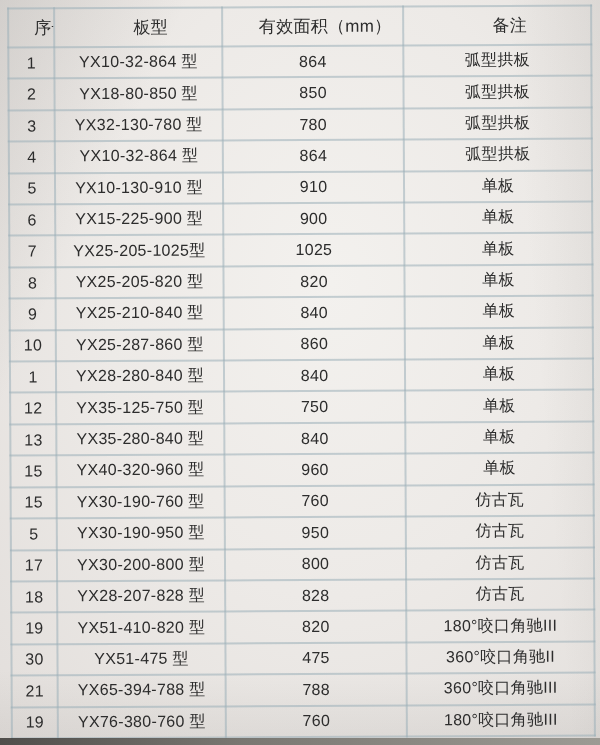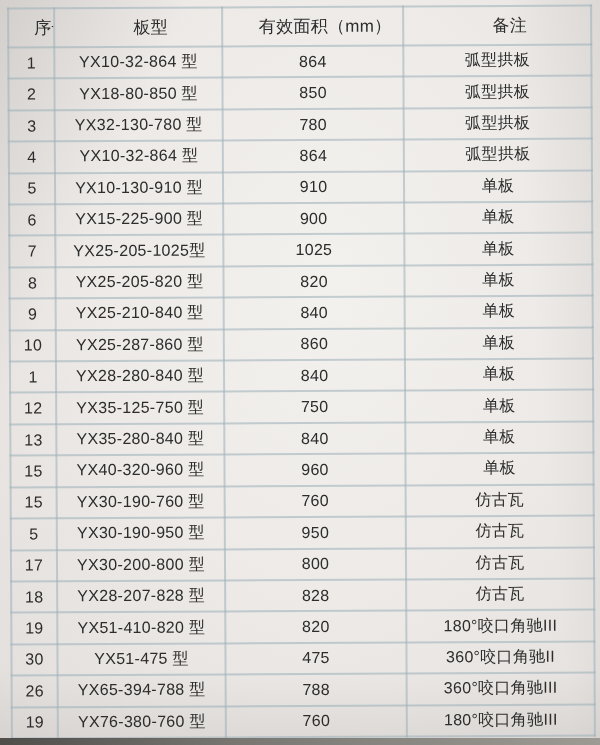--- a/index.html
+++ b/index.html
@@ -198,21 +198,21 @@
           <td>820</td>
           <td>180°咬口角驰III</td>
         </tr>
         <tr>
           <td>30</td>
           <td>YX51-475 型</td>
           <td>475</td>
           <td>360°咬口角驰II</td>
         </tr>
         <tr>
-          <td>26</td>
+          <td>21</td>
           <td>YX65-394-788 型</td>
           <td>788</td>
           <td>360°咬口角驰III</td>
         </tr>
         <tr>
           <td>19</td>
           <td>YX76-380-760 型</td>
           <td>760</td>
           <td>180°咬口角驰III</td>
         </tr>

